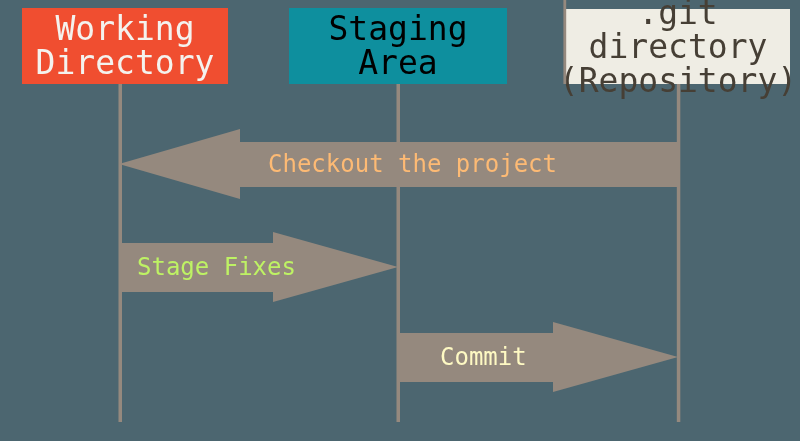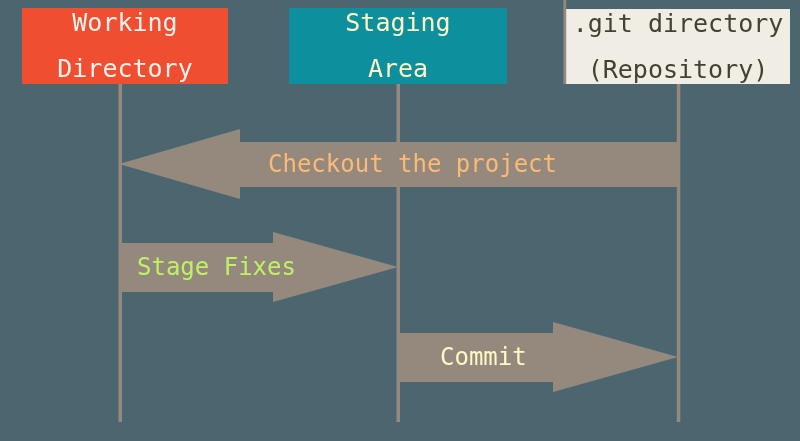--- a/index.html
+++ b/index.html
@@ -4,21 +4,21 @@
 <style>
   html,body{margin:0;padding:0;}
   .stage{
     position:relative;width:800px;height:441px;overflow:hidden;
     font-family:"DejaVu Sans Mono","Liberation Mono",monospace;
   }
   .colbox{
     position:absolute;display:flex;align-items:center;justify-content:center;
     text-align:center;
   }
-  .colbox .lbl{white-space:pre-line;font-size:25px;line-height:46px;}
+  .colbox .lbl{white-space:pre-line;font-size:33px;line-height:34px;}
   #box-working{left:22px;top:8px;width:206px;height:76px;}
   #box-staging{left:289px;top:8px;width:218px;height:76px;}
   #box-git{left:566px;top:9px;width:224px;height:75px;}
   svg.overlay{position:absolute;left:0;top:0;display:block;}
   .arrow-label{
     position:absolute;font-size:24px;line-height:28px;white-space:nowrap;
   }
   #lbl-checkout{left:268px;top:150px;}
   #lbl-stage{left:137px;top:253px;}
   #lbl-commit{left:440px;top:343px;}
@@ -27,21 +27,21 @@
 <body>
 
 <div class="stage" style="background-color: rgb(76, 102, 112);">
 
   <div class="colbox" id="box-working" style="background-color: rgb(240, 78, 48);">
     <span class="lbl" style="color: rgb(244, 242, 238);">Working
 Directory</span>
   </div>
 
   <div class="colbox" id="box-staging" style="background-color: rgb(14, 143, 158);">
-    <span class="lbl" style="color: #fef9c3;">Staging
+    <span class="lbl" style="color: #000000;">Staging
 Area</span>
   </div>
 
   <div class="colbox" id="box-git" style="background-color: rgb(239, 237, 228);">
     <span class="lbl" style="color: rgb(70, 63, 53);">.git directory
 (Repository)</span>
   </div>
 
   <svg class="overlay" width="800" height="441" viewBox="0 0 800 441">
 

